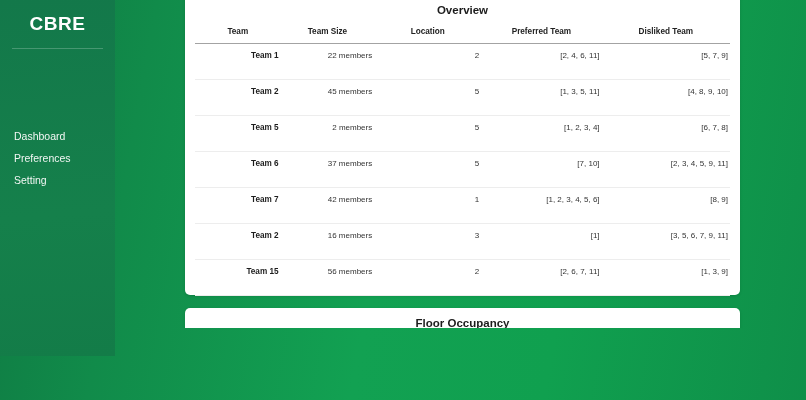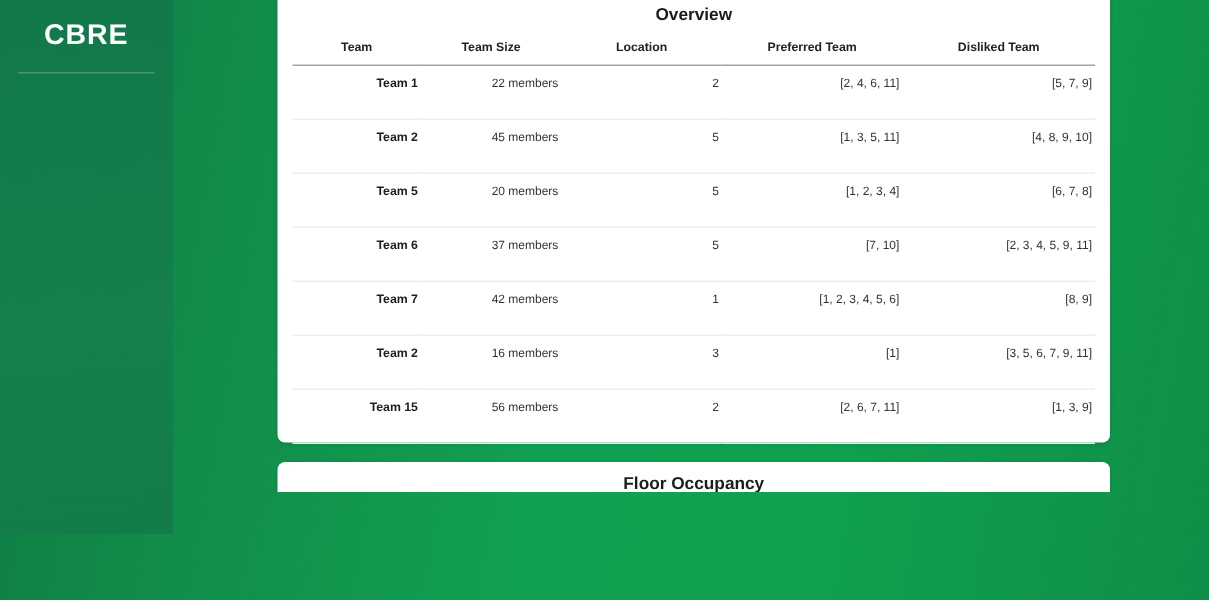--- a/index.html
+++ b/index.html
@@ -170,20 +170,25 @@
     letter-spacing: 0.1px;
     pointer-events: none;
   }
 </style>
 </head>
 <body>
 
 <div id="sidebar">
   <div class="brand">CBRE</div>
   <div class="brand-divider"></div>
+  <nav class="nav">
+    <div class="nav-item">Dashboard</div>
+    <div class="nav-item">Preferences</div>
+    <div class="nav-item">Setting</div>
+  </nav>
 </div>
 
 <div id="main">
 
   <section class="card" id="overview-card">
     <div class="card-title">Overview</div>
     <table class="overview-table">
       <colgroup>
         <col class="c-team">
           <col class="c-size">
@@ -210,21 +215,21 @@
           </tr>
           <tr>
             <td class="team-name cell-team">Team 2</td>
             <td class="cell-size">45 members</td>
             <td class="cell-location">5</td>
             <td class="cell-preferred">[1, 3, 5, 11]</td>
             <td class="cell-disliked">[4, 8, 9, 10]</td>
           </tr>
           <tr>
             <td class="team-name cell-team">Team 5</td>
-            <td class="cell-size">20 members</td>
+            <td class="cell-size">2 members</td>
             <td class="cell-location">5</td>
             <td class="cell-preferred">[1, 2, 3, 4]</td>
             <td class="cell-disliked">[6, 7, 8]</td>
           </tr>
           <tr>
             <td class="team-name cell-team">Team 6</td>
             <td class="cell-size">37 members</td>
             <td class="cell-location">5</td>
             <td class="cell-preferred">[7, 10]</td>
             <td class="cell-disliked">[2, 3, 4, 5, 9, 11]</td>

